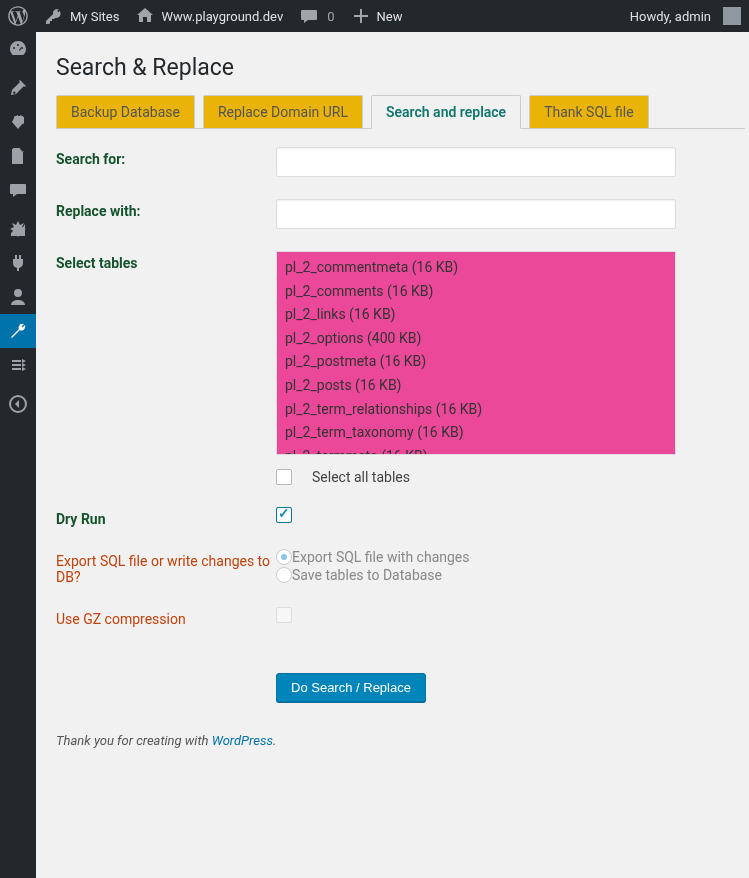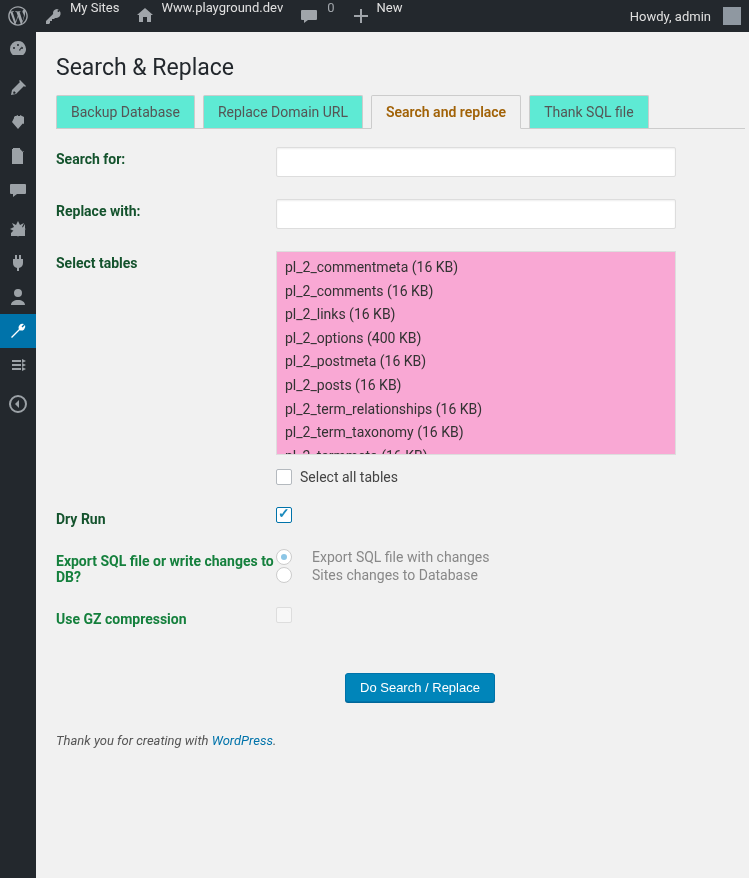--- a/index.html
+++ b/index.html
@@ -20,20 +20,21 @@
   color: #b4b9be;
   display: flex;
   align-items: center;
   justify-content: space-between;
   padding: 0 8px 0 0;
   font-size: 13px;
 }
 .adminbar-left, .adminbar-right { display: flex; align-items: center; height: 100%; }
 .ab-item {
   display: flex;
+  align-items: center;
   height: 32px;
   padding: 0 8px;
   color: #e0e0e0;
   cursor: pointer;
   gap: 6px;
 }
 .ab-item svg { width: 20px; height: 20px; fill: #a0a5aa; }
 .ab-item.logo svg { width: 20px; height: 20px; }
 .ab-icon { display:inline-flex; align-items:center; }
 .comment-count { color: #a0a5aa; margin-left: 2px; }
@@ -95,74 +96,74 @@
   margin: 12px 0 14px 0;
 }
 .tabs {
   display: flex;
   border-bottom: 1px solid #ccc;
   margin-bottom: 18px;
 }
 .tab {
   border: 1px solid #ccc;
   border-bottom: none;
-  background: #5eead4;
+  background: #eab308;
   color: #555;
   padding: 8px 14px;
   margin-right: 8px;
   font-size: 14px;
   cursor: pointer;
   border-radius: 2px 2px 0 0;
 }
 .tab.active {
   background: #f1f1f1;
   border-bottom: 1px solid #f1f1f1;
   margin-bottom: -1px;
-  color: #a16207;
+  color: #0f766e;
   font-weight: 600;
 }
 
 .form-table { width: 100%; }
 .form-row { display: flex; margin-bottom: 22px; }
 .form-label {
   width: 220px;
   padding-top: 4px;
   font-size: 14px;
   font-weight: 700;
   color: #14532d;
 }
-.form-label.muted { color: #15803d; font-weight: 700; }
+.form-label.muted { color: #c2410c; font-weight: 400; }
 .form-field { flex: 1; max-width: 400px; }
 
 input[type=text].wide {
   width: 100%;
   height: 30px;
   border: 1px solid #ddd;
   padding: 3px 8px;
   font-size: 14px;
   box-shadow: inset 0 1px 2px rgba(0,0,0,.07);
   border-radius: 2px;
 }
 
 .tables-box {
   width: 100%;
   height: 204px;
-  background: #f9a8d4;
+  background: #ec4899;
   border: 1px solid #ddd;
   overflow-y: auto;
   padding: 4px 0;
   font-size: 14px;
   color: #333;
 }
 .tables-box div { padding: 2px 8px; cursor: pointer; line-height: 1.4; }
 
 .checkbox-row {
   display: flex;
   align-items: center;
-  gap: 8px;
+  gap: 20px;
   font-size: 14px;
   color: #444;
 }
 input[type=checkbox] {
   width: 16px; height: 16px;
   border: 1px solid #b4b9be;
   background: #fff;
   appearance: none;
   border-radius: 2px;
   cursor: pointer;
@@ -175,21 +176,21 @@
   color: #1e8cbe;
   font-size: 14px;
   top: -3px; left: 1px;
   font-weight: bold;
 }
 input[type=checkbox]:disabled { background: #f7f7f7; border-color:#ddd; cursor:default;}
 
 .radio-row {
   display: flex;
   align-items: center;
-  gap: 20px;
+  gap: 0;
   font-size: 14px;
   color: #888;
   margin-bottom: 2px;
 }
 input[type=radio]{
   width:16px; height:16px; appearance:none;
   border:1px solid #ccc; border-radius:50%;
   background:#fff; position:relative; cursor:default;
 }
 input[type=radio]:checked::after{
@@ -388,33 +389,33 @@
 
     <div class="form-row" style="margin-top:18px;">
       <div class="form-label muted">Export SQL file or write changes to DB?</div>
       <div class="form-field">
         <div class="radio-row">
           <input type="radio" name="exp" checked="" disabled="" style="">
           <span>Export SQL file with changes</span>
         </div>
         <div class="radio-row">
           <input type="radio" name="exp" disabled="" style="">
-          <span>Sites changes to Database</span>
+          <span>Save tables to Database</span>
         </div>
       </div>
     </div>
 
     <div class="form-row">
       <div class="form-label muted">Use GZ compression</div>
       <div class="form-field">
         <input type="checkbox" disabled="" style="">
       </div>
     </div>
 
-    <div class="form-row" style="margin-top:46px;justify-content:flex-end;">
+    <div class="form-row" style="margin-top:46px;">
       <div class="form-label"></div>
       <div class="form-field">
         <button class="button-primary">Do Search / Replace</button>
       </div>
     </div>
 
   </div>
 
   <div class="footer">
     <span>Thank you for creating with </span><a href="#">WordPress</a><span>.</span>

